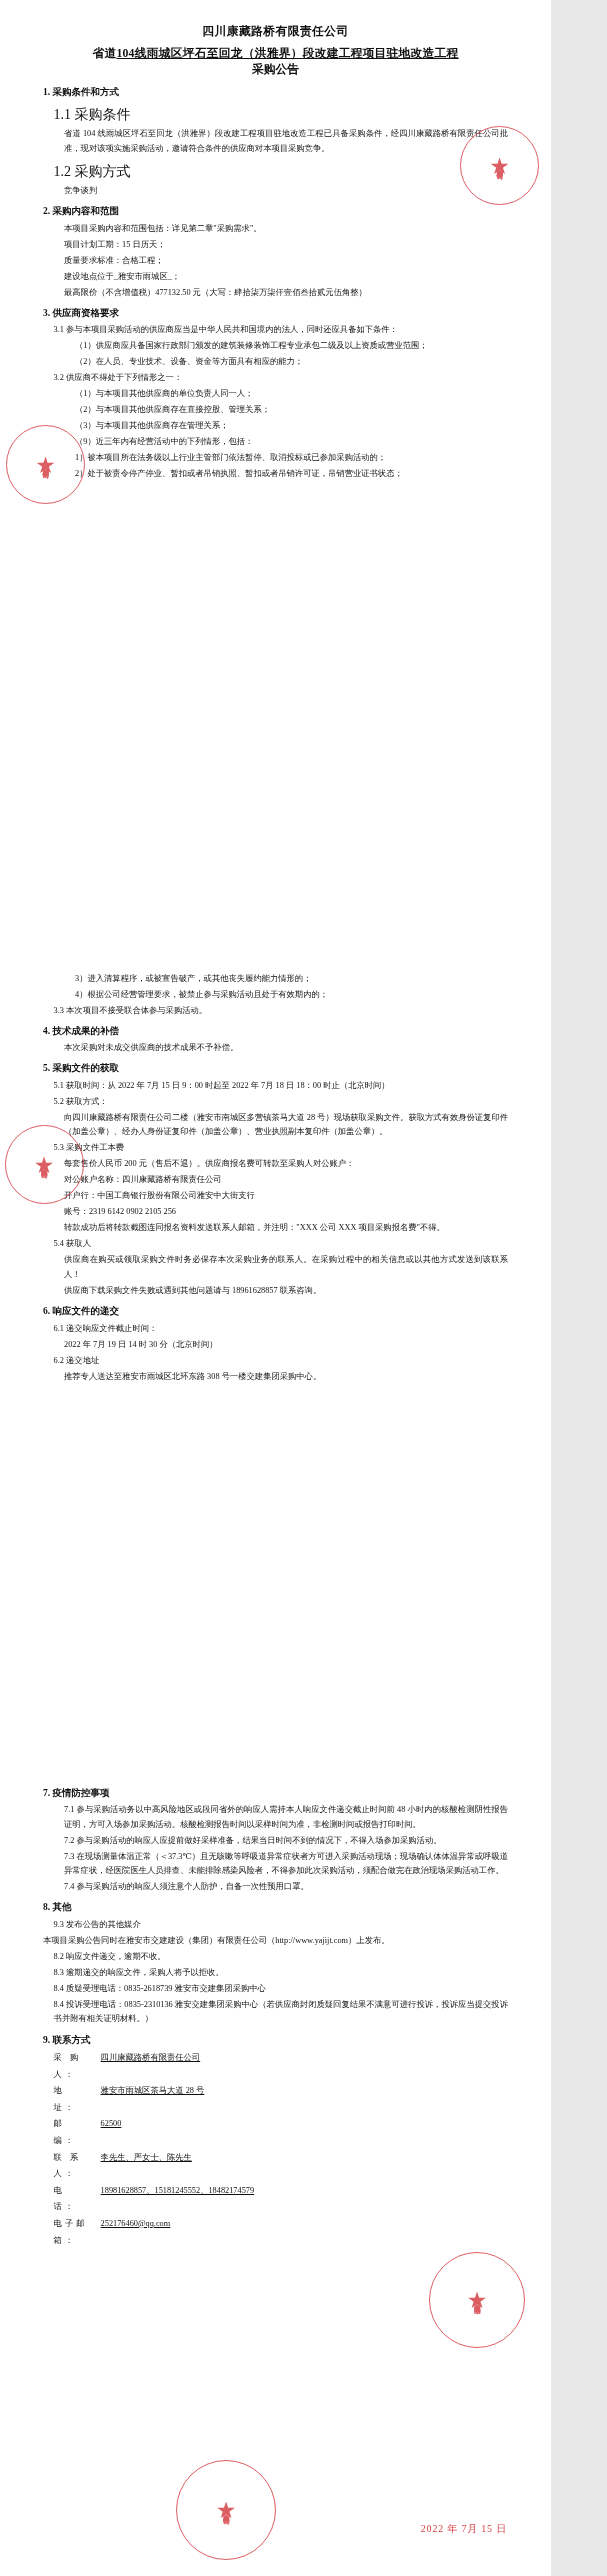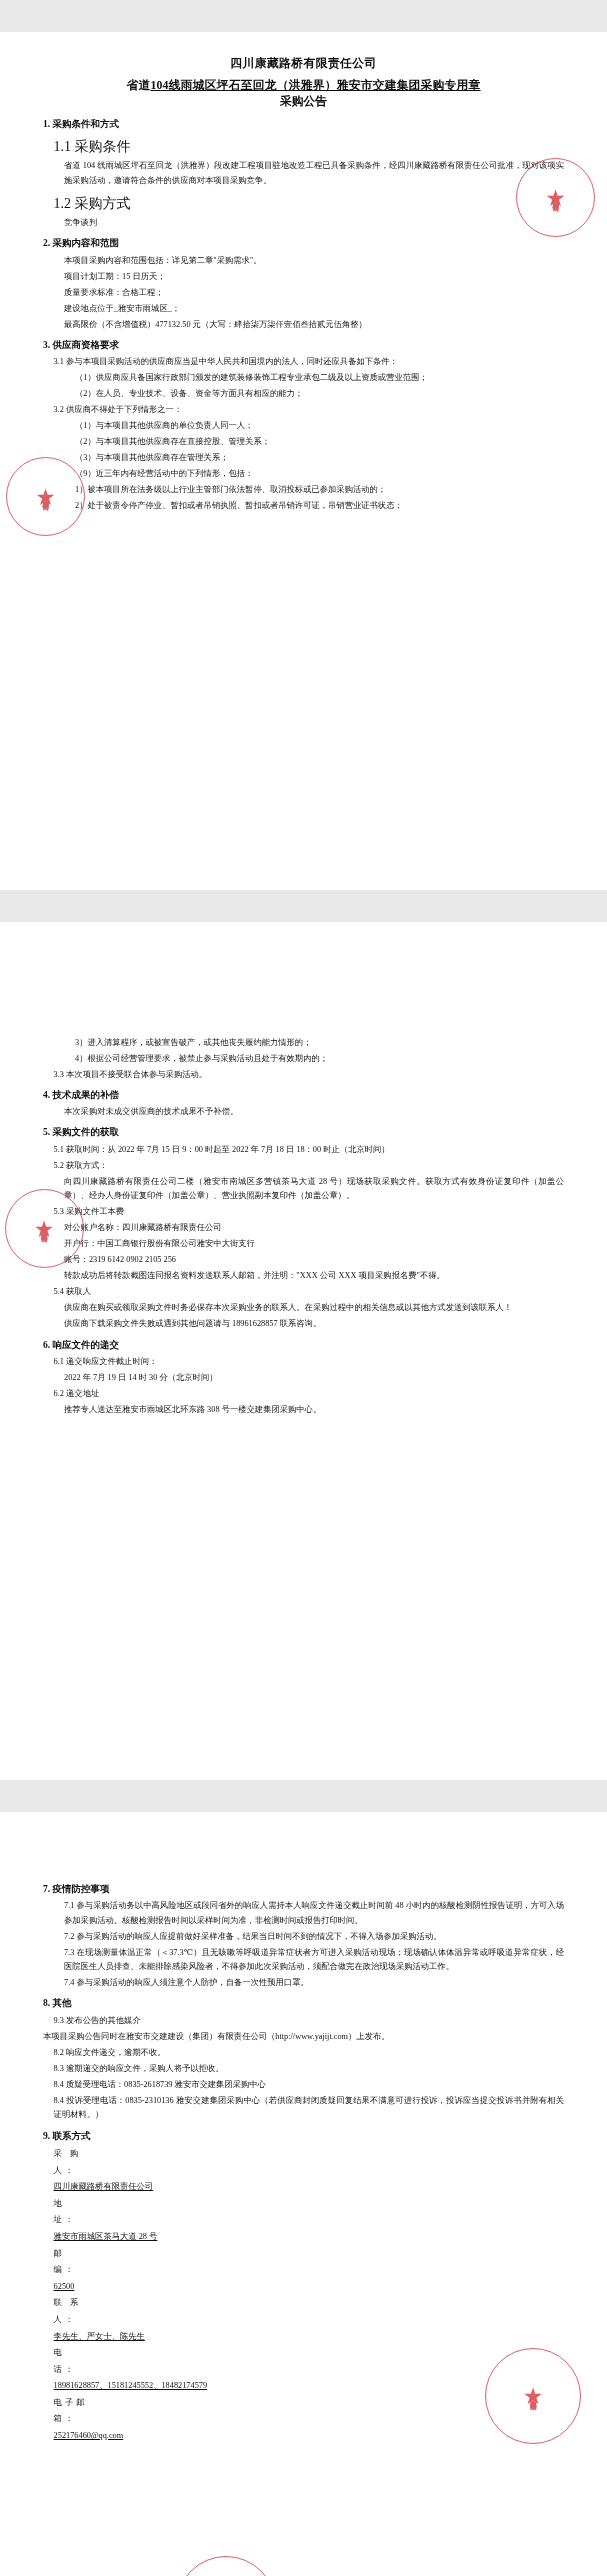--- a/index.html
+++ b/index.html
@@ -5,25 +5,24 @@
   * { box-sizing: border-box; }
   html, body { margin:0; padding:0; }
   body {
     width: 607px;
     background: #e8e8e8;
     font-family: "Liberation Serif", "DejaVu Serif", serif;
     color: #111;
   }
   .page {
     position: relative;
-    width: 607px;
+    width: 551px;
     background: #ffffff;
     padding: 21px 43px 30px 43px;
     overflow: hidden;
-    margin-top: 32px;
   }
   .page.p1 { min-height: 858px; }
   .page.p2 { min-height: 858px; }
   .page.p3 { min-height: 861px; }
   .gap { height: 0px; background:#e8e8e8; }
 
   .company {
     text-align: center;
     font-size: 11.8px;
     font-weight: bold;
@@ -119,36 +118,36 @@
     letter-spacing: 0.8px;
     opacity: 0.85;
     font-family: "Liberation Serif", serif;
   }
 
   .sig-block {
     font-size: 8.3px;
     line-height: 2.0;
     padding-left: 10.6px;
   }
-  .sig-block .row { display: flex; flex-direction: column; }
+  .sig-block .row { display: flex; }
   .sig-block .lab { width: 47px; letter-spacing: 3px; }
   .sig-block .val { text-decoration: underline; }
 
   .spacer-lg { height: 91px; }
   .spacer-md { height: 43px; }
 </style>
 </head>
 <body>
 
 <div class="page p1">
 
   <div class="company">四川康藏路桥有限责任公司</div>
 
   <div class="title">
-    <span>省道</span><span class="u">104线雨城区坪石至回龙（洪雅界）雅安市交建集团采购专用章</span>
+    <span>省道</span><span class="u">104线雨城区坪石至回龙（洪雅界）段改建工程项目驻地改造工程</span>
   </div>
   <div class="subtitle">采购公告</div>
 
   <h2 class="sec">
     <span>1.</span>
     <span>采购条件和方式</span>
   </h2>
   <h3 class="sub">1.1 采购条件</h3>
   <p class="body">省道 104 线雨城区坪石至回龙（洪雅界）段改建工程项目驻地改造工程已具备采购条件，经四川康藏路桥有限责任公司批准，现对该项实施采购活动，邀请符合条件的供应商对本项目采购竞争。</p>
   <h3 class="sub">1.2 采购方式</h3>
@@ -210,20 +209,21 @@
   <p class="body">本次采购对未成交供应商的技术成果不予补偿。</p>
 
   <h2 class="sec">
     <span>5.</span>
     <span>采购文件的获取</span>
   </h2>
   <p class="body ind0">5.1 获取时间：从 2022 年 7月 15 日 9：00 时起至 2022 年 7月 18 日 18：00 时止（北京时间）</p>
   <p class="body ind0">5.2 获取方式：</p>
   <p class="body">向四川康藏路桥有限责任公司二楼（雅安市南城区多营镇茶马大道 28 号）现场获取采购文件。获取方式有效身份证复印件（加盖公章）、经办人身份证复印件（加盖公章）、营业执照副本复印件（加盖公章）。</p>
   <p class="body ind0">5.3 采购文件工本费</p>
+  <p class="body">每套售价人民币 200 元（售后不退）。供应商报名费可转款至采购人对公账户：</p>
   <p class="body">对公账户名称：四川康藏路桥有限责任公司</p>
   <p class="body">开户行：中国工商银行股份有限公司雅安中大街支行</p>
   <p class="body">账号：2319 6142 0902 2105 256</p>
   <p class="body">转款成功后将转款截图连同报名资料发送联系人邮箱，并注明："XXX 公司 XXX 项目采购报名费"不得。</p>
   <p class="body ind0">5.4 获取人</p>
   <p class="body">供应商在购买或领取采购文件时务必保存本次采购业务的联系人。在采购过程中的相关信息或以其他方式发送到该联系人！</p>
   <p class="body">供应商下载采购文件失败或遇到其他问题请与 18961628857 联系咨询。</p>
 
   <h2 class="sec">
     <span>6.</span>

